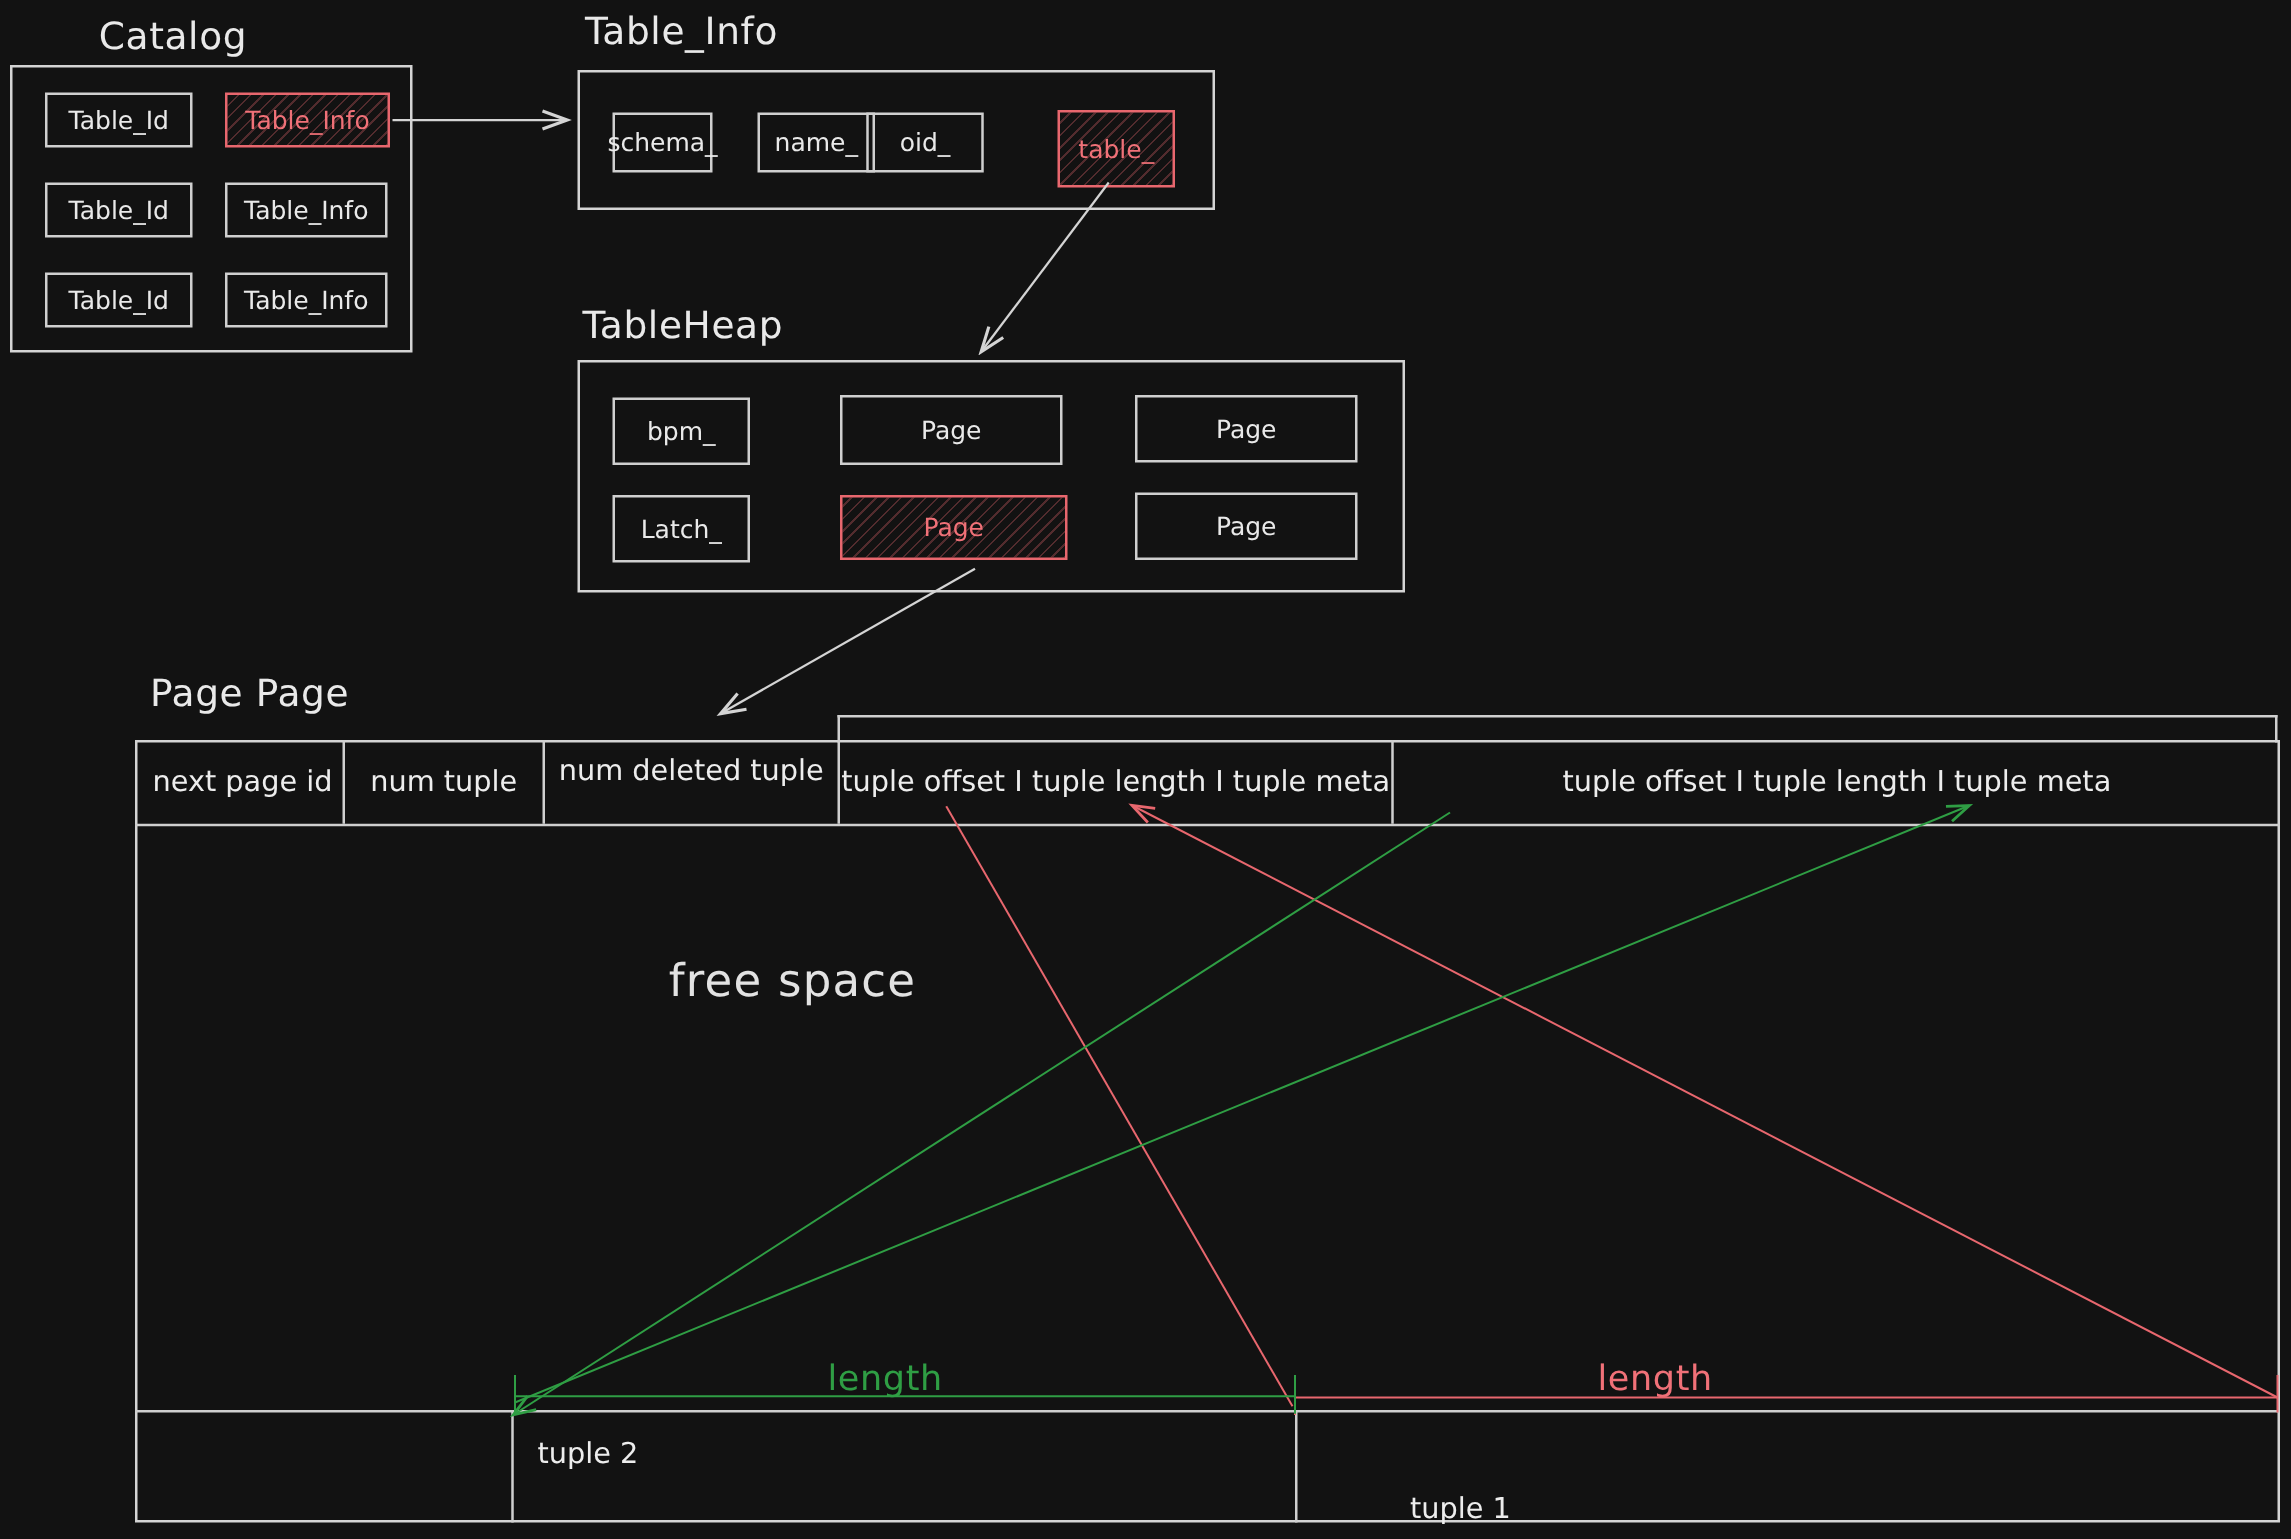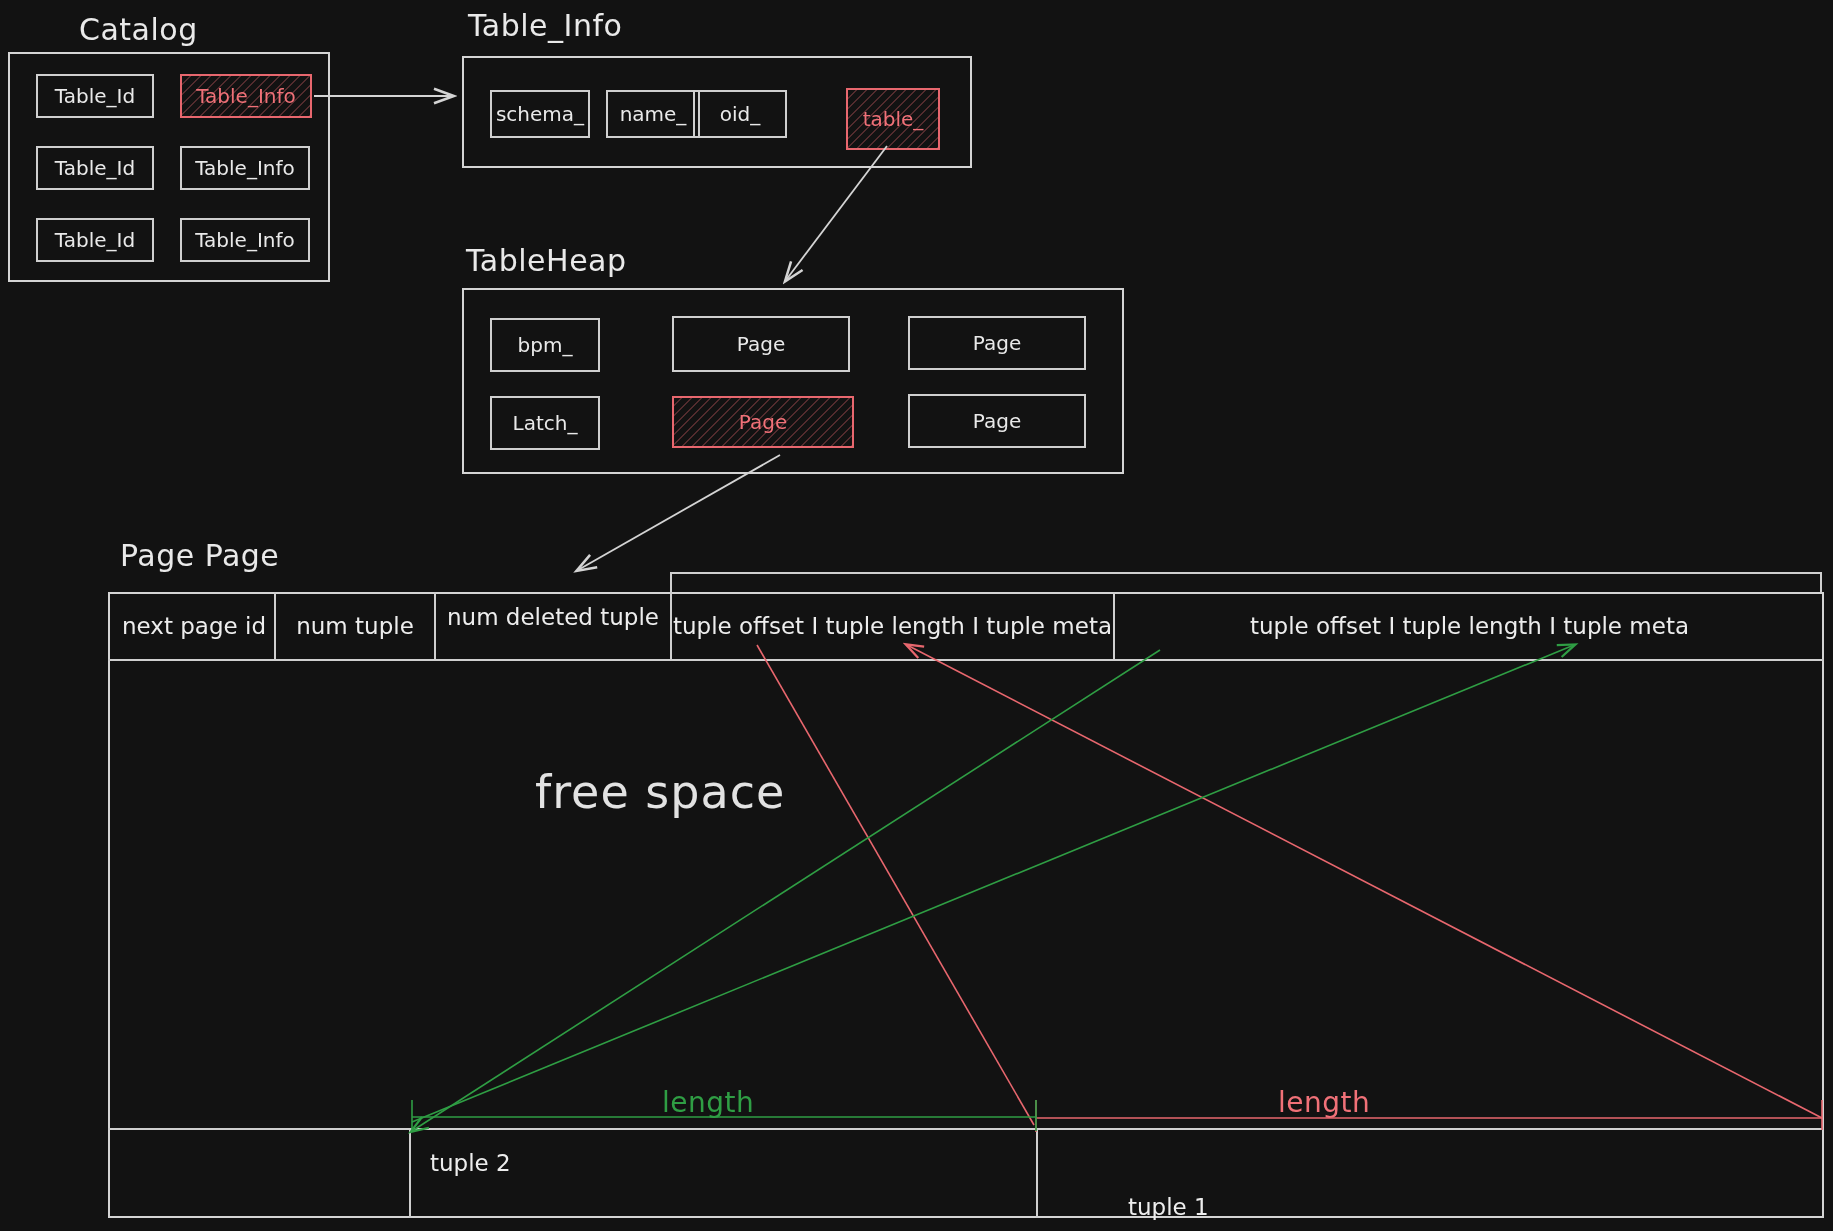--- a/index.html
+++ b/index.html
@@ -57,21 +57,21 @@
   }
   .hrule{
     position:absolute;
     height:2px;background:#cfcfcf;
   }
   .green{color:#2f9e44;}
   .redtxt{color:#f07178;}
   svg{position:absolute;left:0;top:0;overflow:visible;}
   .free{
     position:absolute;
-    font-size:46px;color:#e2e2e2;
+    font-size:36px;color:#e2e2e2;
     letter-spacing:1px;
   }
 </style>
 </head>
 <body>
 
 <div id="canvas">
 
   <div class="lbl heading" style="left:40px;top:12px;margin-left:39px;">Catalog</div>
 
@@ -83,21 +83,21 @@
   <div class="box cell" style="left:36px;top:146px;width:118px;height:44px;">Table_Id</div>
   <div class="box cell" style="left:180px;top:146px;width:130px;height:44px;">Table_Info</div>
 
   <div class="box cell" style="left:36px;top:218px;width:118px;height:44px;">Table_Id</div>
   <div class="box cell" style="left:180px;top:218px;width:130px;height:44px;">Table_Info</div>
 
   <div class="lbl heading" style="left:468px;top:8px;">Table_Info</div>
 
   <div class="box outer" style="left:462px;top:56px;width:510px;height:112px;"></div>
 
-  <div class="box cell" style="left:490px;top:90px;width:100px;height:48px;">schema_</div>
+  <div class="box cell" style="left:490px;top:90px;width:80px;height:48px;">schema_</div>
   <div class="box cell" style="left:606px;top:90px;width:94px;height:48px;">name_</div>
   <div class="box cell" style="left:693px;top:90px;width:94px;height:48px;">oid_</div>
   <div class="box cell red" style="left:846px;top:88px;width:94px;height:62px;">table_</div>
 
   <div class="lbl heading" style="left:466px;top:243px;">TableHeap</div>
 
   <div class="box outer" style="left:462px;top:288px;width:662px;height:186px;"></div>
 
   <div class="box cell" style="left:490px;top:318px;width:110px;height:54px;">bpm_</div>
   <div class="box cell" style="left:672px;top:316px;width:178px;height:56px;">Page</div>

